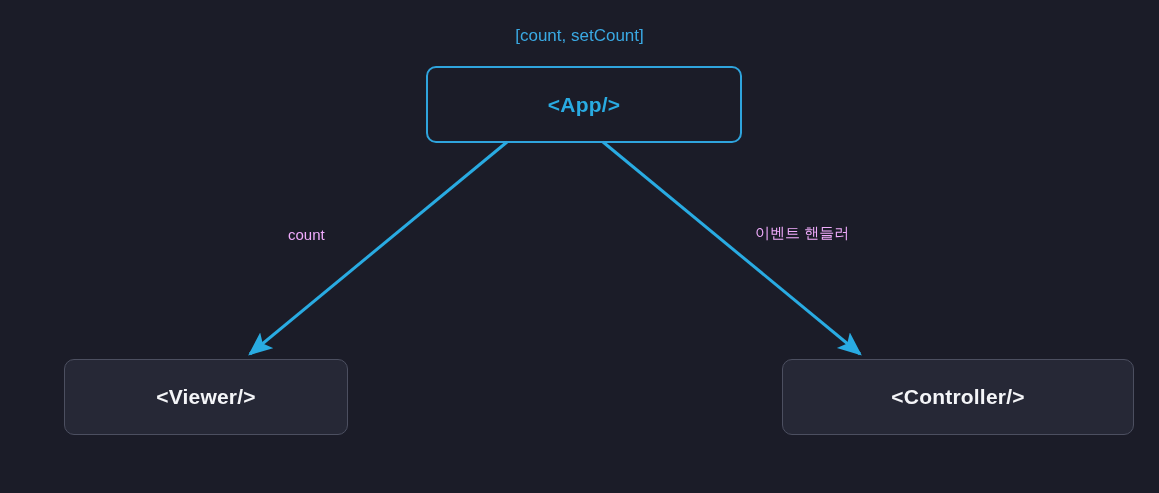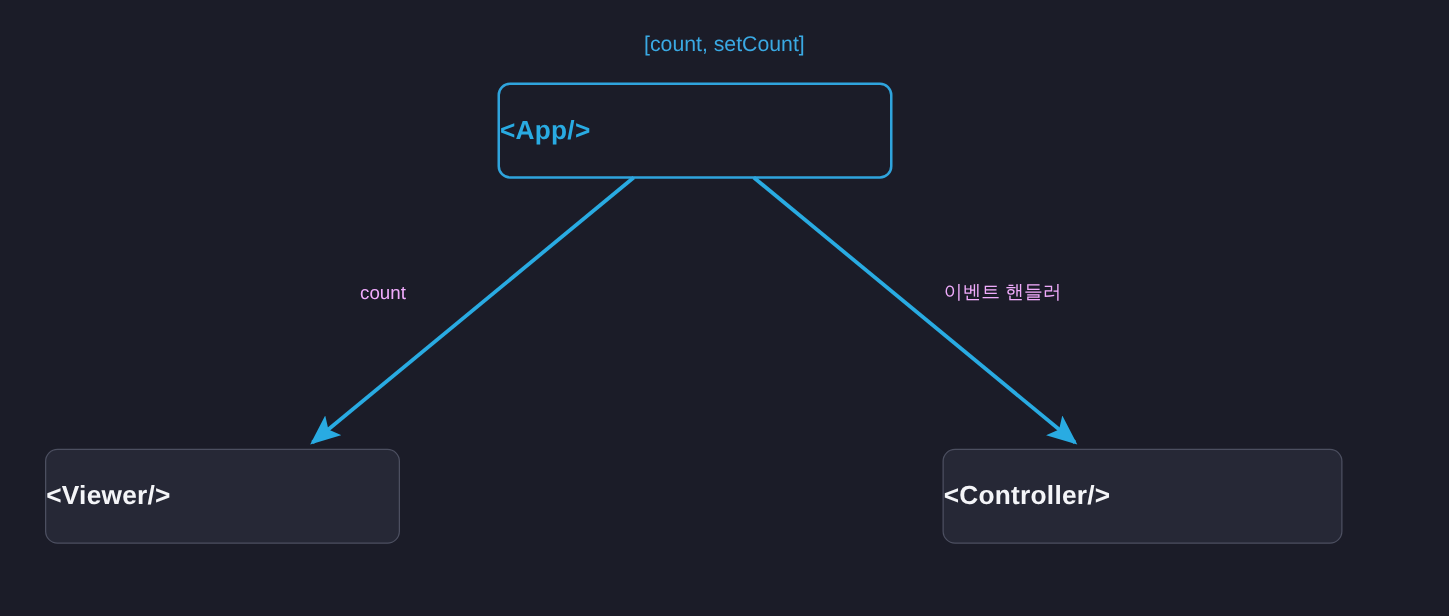--- a/index.html
+++ b/index.html
@@ -20,23 +20,24 @@
     left: 0;
     top: 0;
     width: 1159px;
     height: 493px;
   }
   .node {
     position: absolute;
     box-sizing: border-box;
     display: flex;
     align-items: center;
-    justify-content: flex-start;
+    justify-content: center;
     border-radius: 10px;
     background: #262836;
+    margin-left: 28px;
   }
   .node-label {
     font-size: 21px;
     font-weight: bold;
     letter-spacing: 0.2px;
     white-space: nowrap;
   }
   
   #node-app {
     left: 398px;
@@ -53,21 +54,21 @@
   #node-viewer {
     left: 36px;
     top: 359px;
     width: 284px;
     height: 76px;
     border: 1.5px solid #4c4f60;
   }
   #node-controller {
     left: 754px;
     top: 359px;
-    width: 320px;
+    width: 352px;
     height: 76px;
     border: 1.5px solid #4c4f60;
   }
   #node-viewer .node-label,
   #node-controller .node-label {
     color: #f4f5f8;
   }
   .edge-label {
     position: absolute;
     font-size: 15px;

